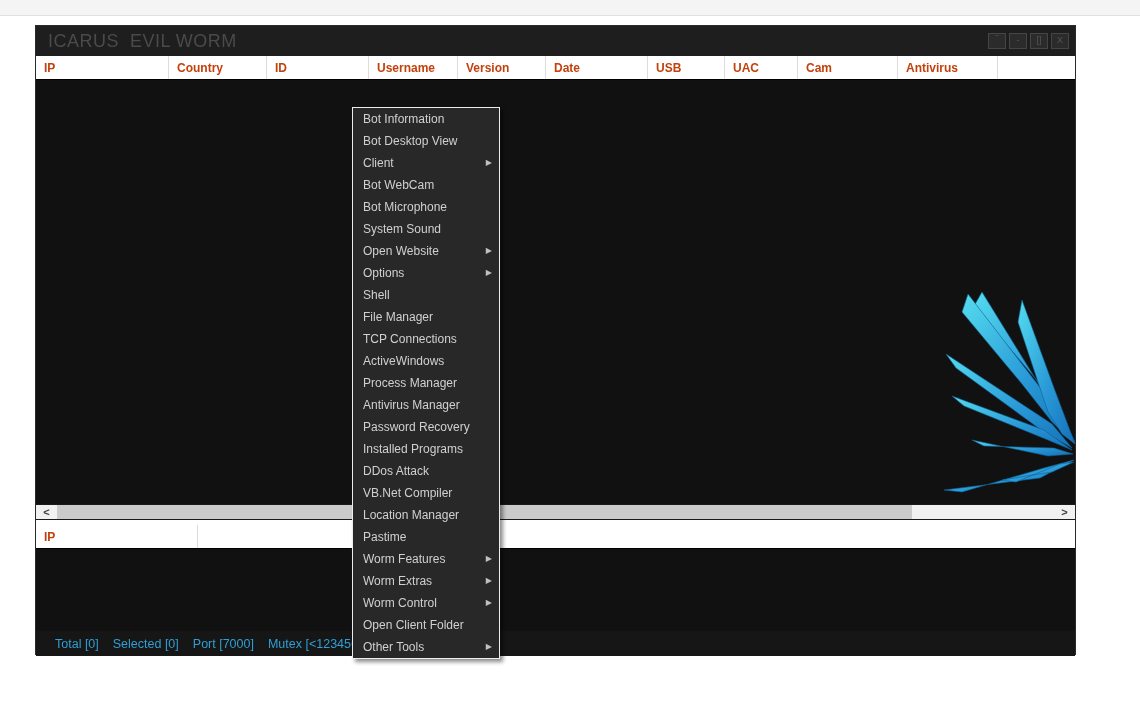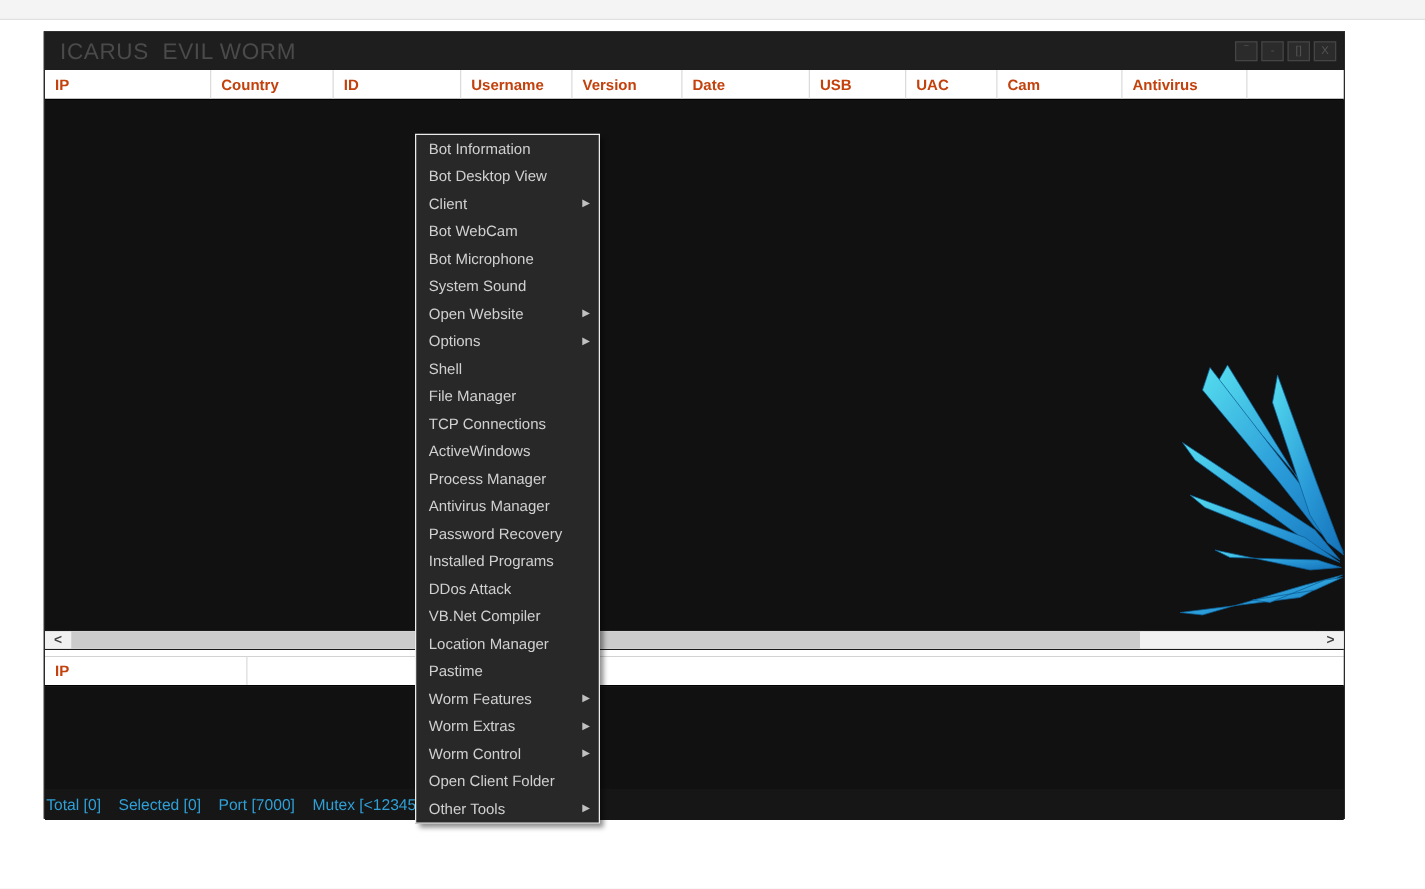--- a/index.html
+++ b/index.html
@@ -31,25 +31,25 @@
   .hscroll { position:relative; height:16px; background:#f1f1f1; display:flex; align-items:stretch; border-top:1px solid #1a1a1a; border-bottom:1px solid #1a1a1a; }
   .scroll-btn { width:21px; background:#f1f1f1; color:#404040; font-size:11px; font-weight:bold; text-align:center; line-height:14px; flex-shrink:0; }
   .scroll-track { position:relative; flex:1; background:#f1f1f1; }
   .scroll-thumb { position:absolute; left:0; top:0; width:855px; height:100%; background:#cbcbcb; }
 
   .gap { height:5px; background:#ffffff; }
 
   .list-area2 { height:82px; background:#111111; }
 
   
-  .statusbar { height:25px; background:#161616; display:flex; align-items:center; gap:14px; padding-left:1px; }
+  .statusbar { height:25px; background:#161616; display:flex; align-items:center; gap:14px; padding-left:19px; }
   .statusbar .stat { color:#2f9fd6; font-size:12.5px; white-space:nowrap; }
 
   
-  .ctx-menu { position:absolute; left:332px; top:107px; width:148px; background:#282828; border:1px solid #ececec; box-shadow:3px 3px 4px rgba(0,0,0,0.45); z-index:10; }
+  .ctx-menu { position:absolute; left:352px; top:107px; width:148px; background:#282828; border:1px solid #ececec; box-shadow:3px 3px 4px rgba(0,0,0,0.45); z-index:10; }
   .ctx-item { position:relative; height:22px; line-height:22px; padding-left:10px; color:#d0d0d0; font-size:12px; white-space:nowrap; cursor:default; }
   .ctx-arrow { position:absolute; right:7px; top:0; font-size:8px; color:#c0c0c0; line-height:22px; }
 </style>
 </head>
 <body>
 
 <div class="page">
   <div class="top-strip"></div>
 
   <div class="window">

